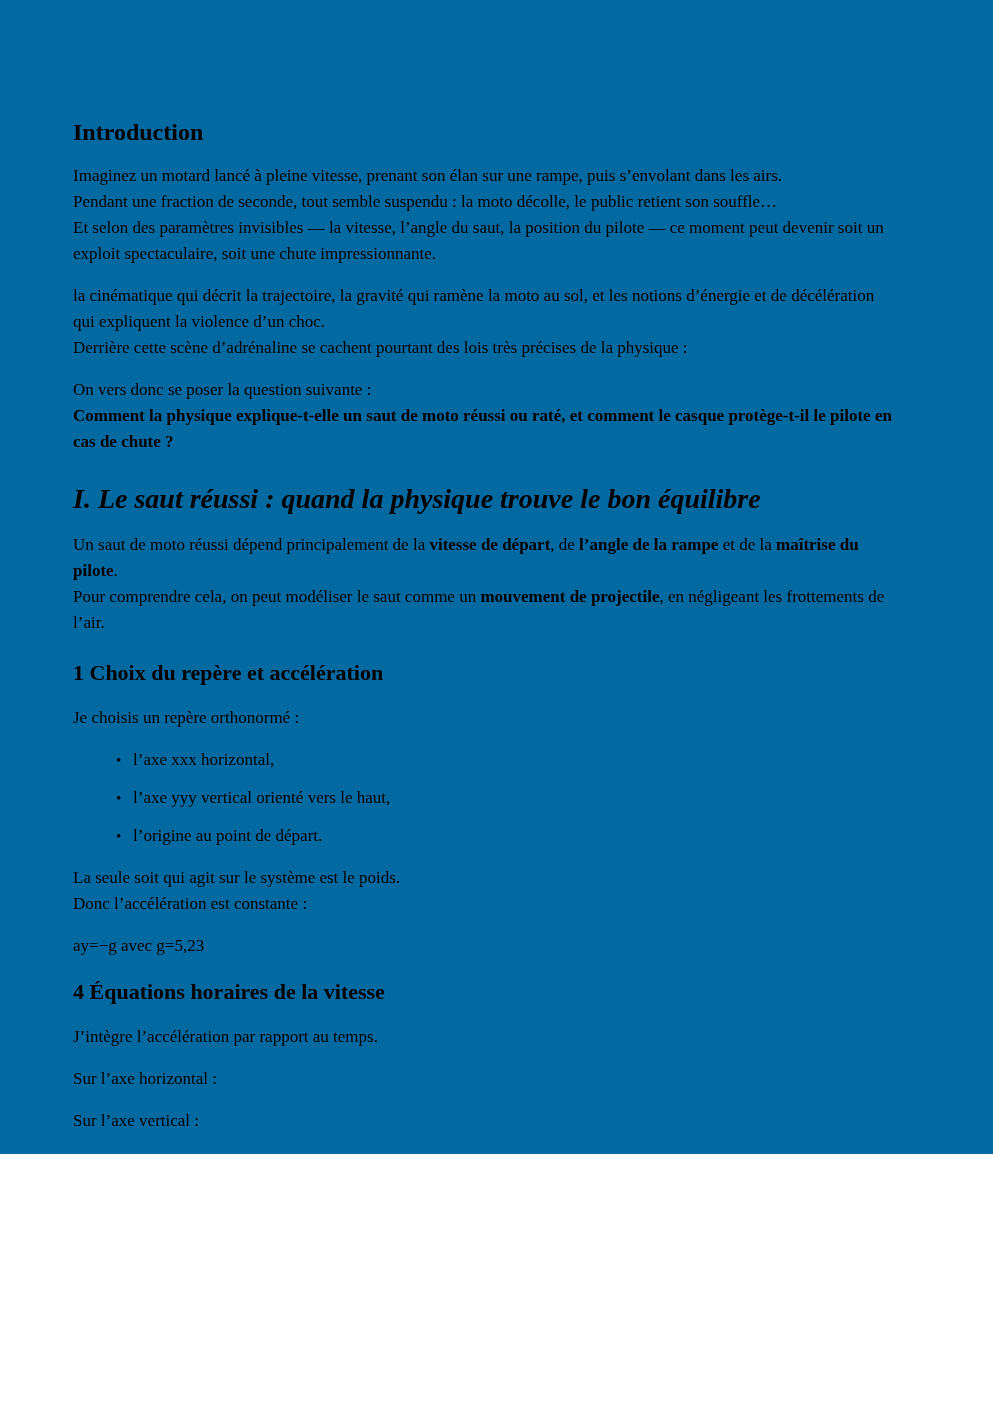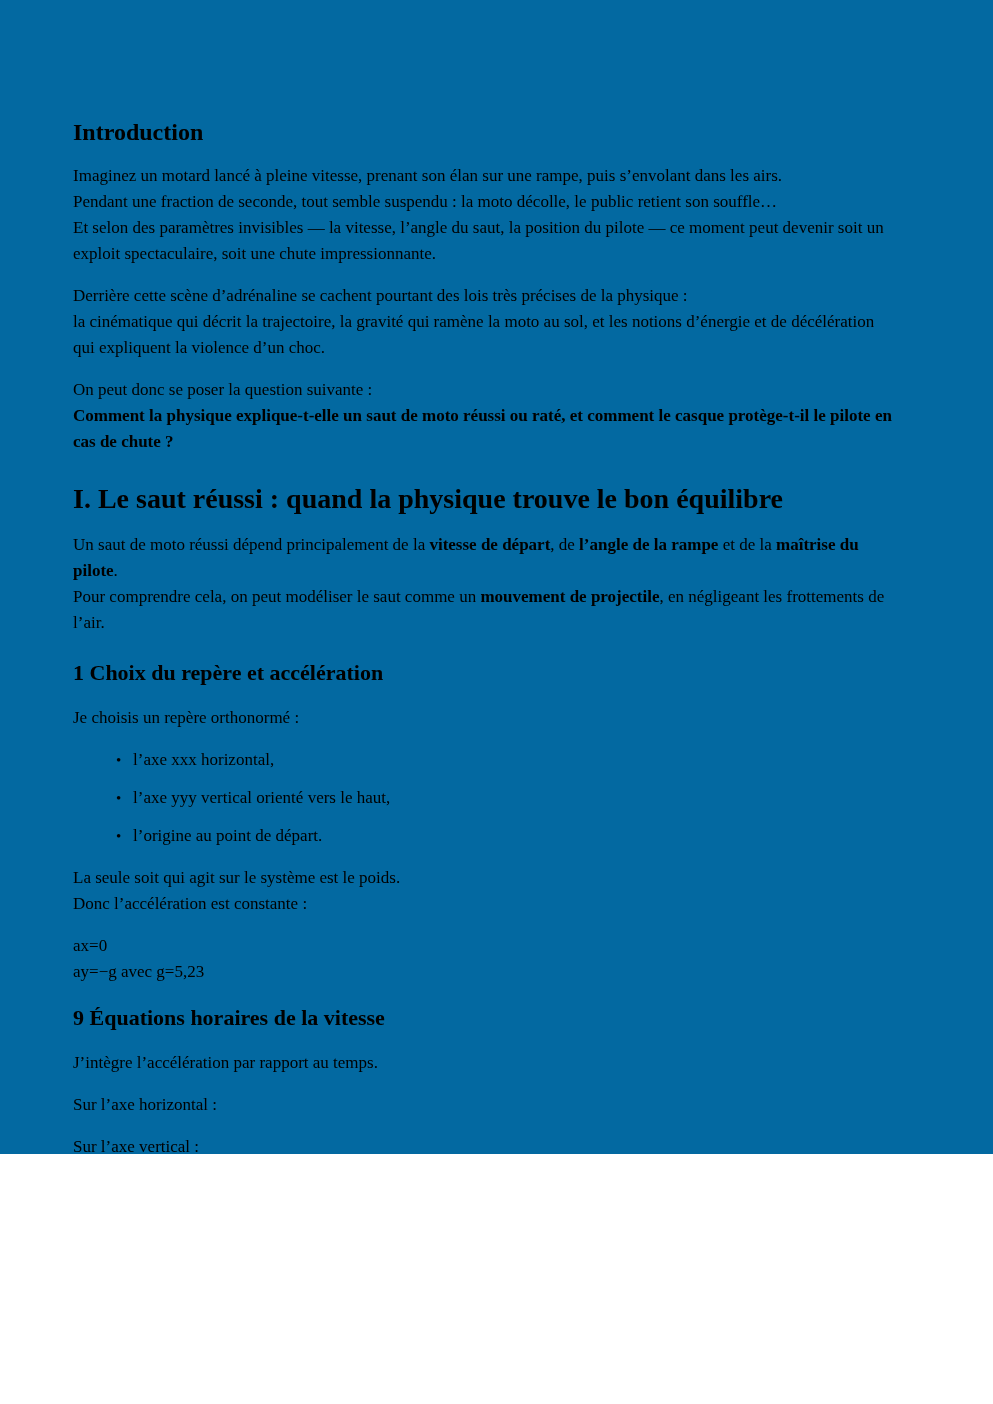--- a/index.html
+++ b/index.html
@@ -28,20 +28,21 @@
     font-size: 24px;
     line-height: 30px;
     font-weight: bold;
     margin: 0 0 13px 0;
   }
   h1.doc-h1 {
     font-size: 28px;
     line-height: 34px;
     font-weight: bold;
     margin: 27px 0 14px 0;
+    font-style: italic;
   }
   h2.doc-h2 {
     font-size: 22px;
     line-height: 33px;
     font-weight: bold;
     margin: 20px 0 14px 0;
   }
   h2.doc-h2.tight-top { margin-top: 16px; }
   ul.doc-list {
     margin: 12px 0 0 0;
@@ -68,26 +69,26 @@
 
   <h2 class="doc-h-intro">Introduction</h2>
 
   <p>
     <span class="seg">Imaginez un motard lancé à pleine vitesse, prenant son élan sur une rampe, puis s’envolant dans les airs.</span>
     <span class="seg">Pendant une fraction de seconde, tout semble suspendu : la moto décolle, le public retient son souffle…</span>
     <span class="seg">Et selon des paramètres invisibles — la vitesse, l’angle du saut, la position du pilote — ce moment peut devenir soit un exploit spectaculaire, soit une chute impressionnante.</span>
   </p>
 
   <p>
+    <span class="seg">la cinématique qui décrit la trajectoire, la gravité qui ramène la moto au sol, et les notions d’énergie et de décélération qui expliquent la violence d’un choc.</span>
     <span class="seg">Derrière cette scène d’adrénaline se cachent pourtant des lois très précises de la physique :</span>
-    <span class="seg">la cinématique qui décrit la trajectoire, la gravité qui ramène la moto au sol, et les notions d’énergie et de décélération qui expliquent la violence d’un choc.</span>
   </p>
 
   <p>
-    <span class="seg">On peut donc se poser la question suivante :</span>
+    <span class="seg">On vers donc se poser la question suivante :</span>
     <b class="seg">Comment la physique explique-t-elle un saut de moto réussi ou raté, et comment le casque protège-t-il le pilote en cas de chute ?</b>
   </p>
 
   <h1 class="doc-h1">I. Le saut réussi : quand la physique trouve le bon équilibre</h1>
 
   <p>
     <span class="seg"><span>Un saut de moto réussi dépend principalement de la </span><b>vitesse de départ</b><span>, de </span><b>l’angle de la rampe</b><span> et de la </span><b>maîtrise du pilote</b><span>.</span></span>
     <span class="seg"><span>Pour comprendre cela, on peut modéliser le saut comme un </span><b>mouvement de projectile</b><span>, en négligeant les frottements de l’air.</span></span>
   </p>
 
@@ -100,25 +101,24 @@
     <li><span class="bullet-marker">•</span><span>l’axe yyy vertical orienté vers le haut,</span></li>
     <li><span class="bullet-marker">•</span><span>l’origine au point de départ.</span></li>
   </ul>
 
   <p>
     <span class="seg">La seule soit qui agit sur le système est le poids.</span>
     <span class="seg">Donc l’accélération est constante :</span>
   </p>
 
   <p>
-    <span class="seg">ax=0</span>
     <span class="seg">ay=−g avec g=5,23</span>
   </p>
 
-  <h2 class="doc-h2 tight-top">9 Équations horaires de la vitesse</h2>
+  <h2 class="doc-h2 tight-top">4 Équations horaires de la vitesse</h2>
 
   <p>J’intègre l’accélération par rapport au temps.</p>
 
   <p>Sur l’axe horizontal :</p>
 
 
   <p>Sur l’axe vertical :</p>
 
   <p>Vy=-gt+k avec k=v0sinθ donc Vy=-gt+ v0sinθ</p>
 

